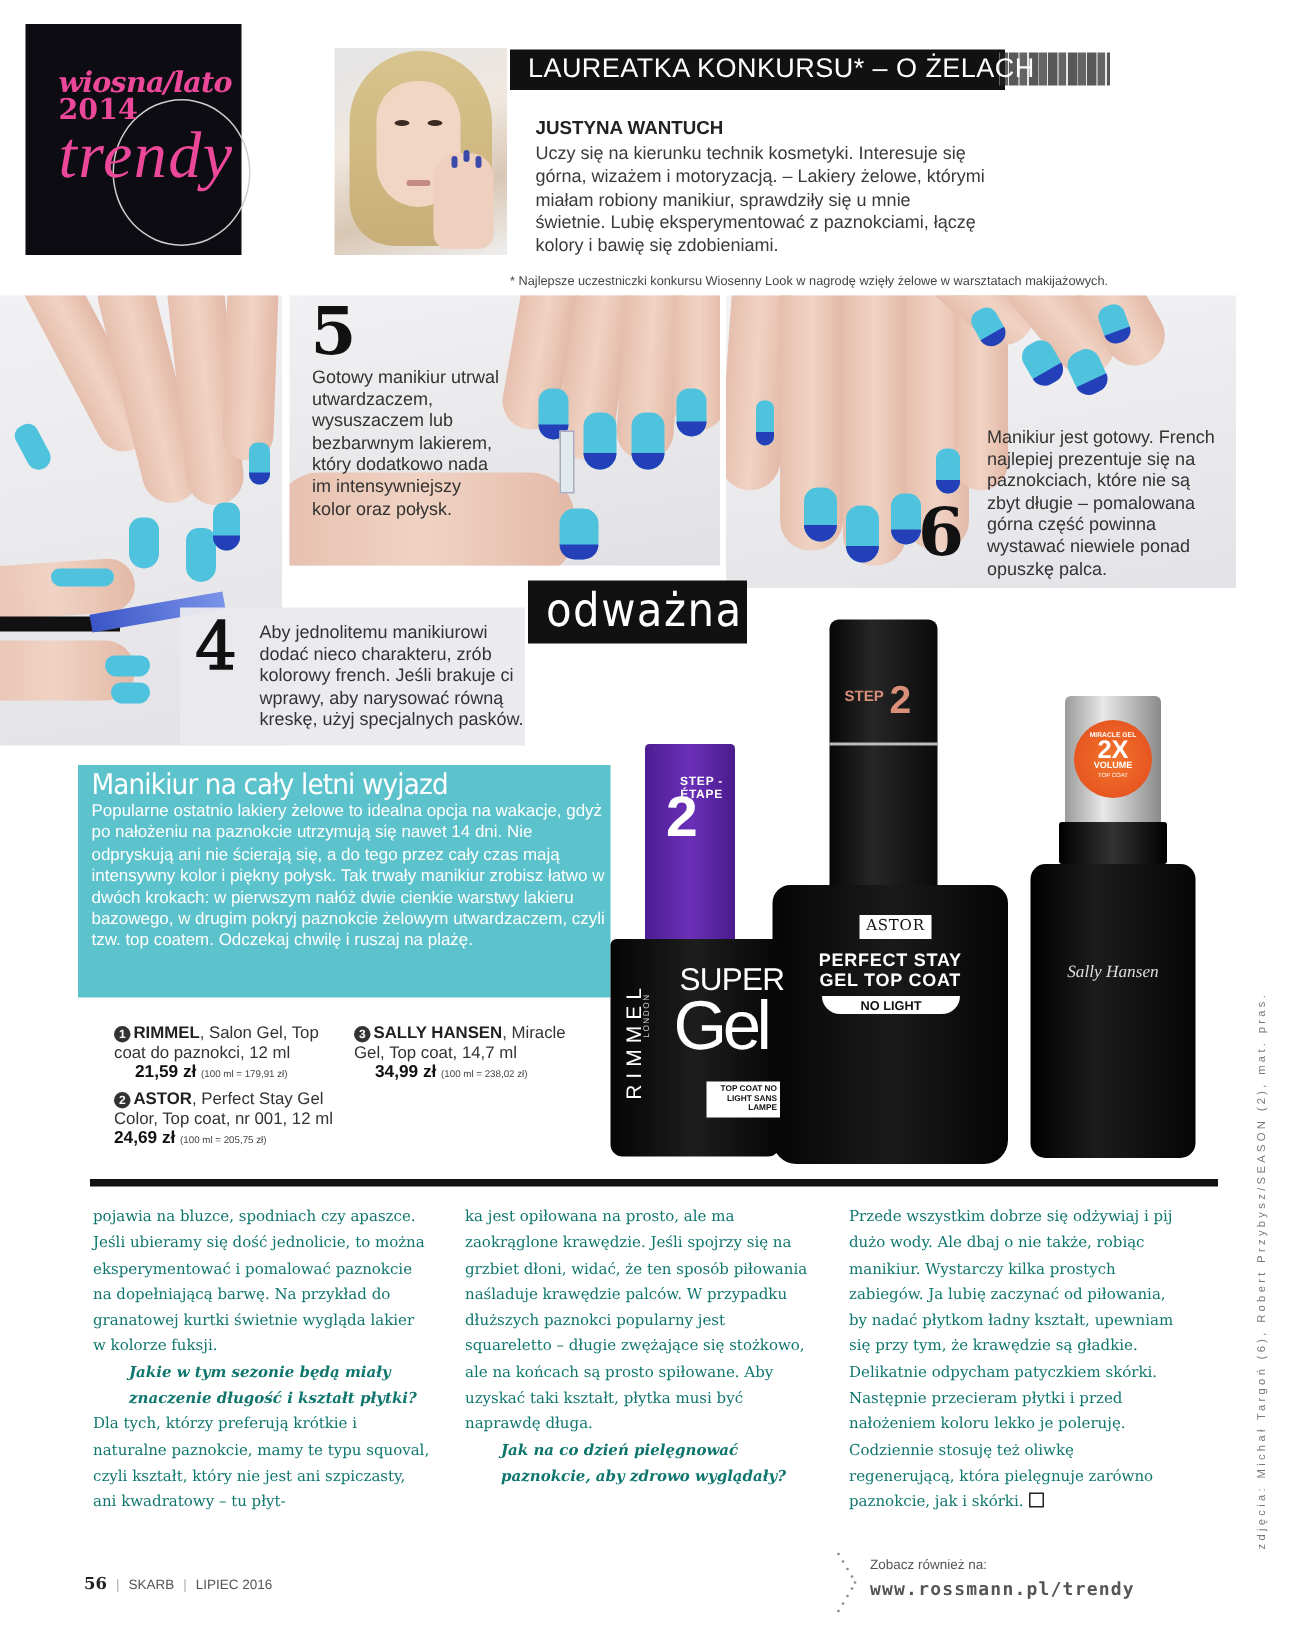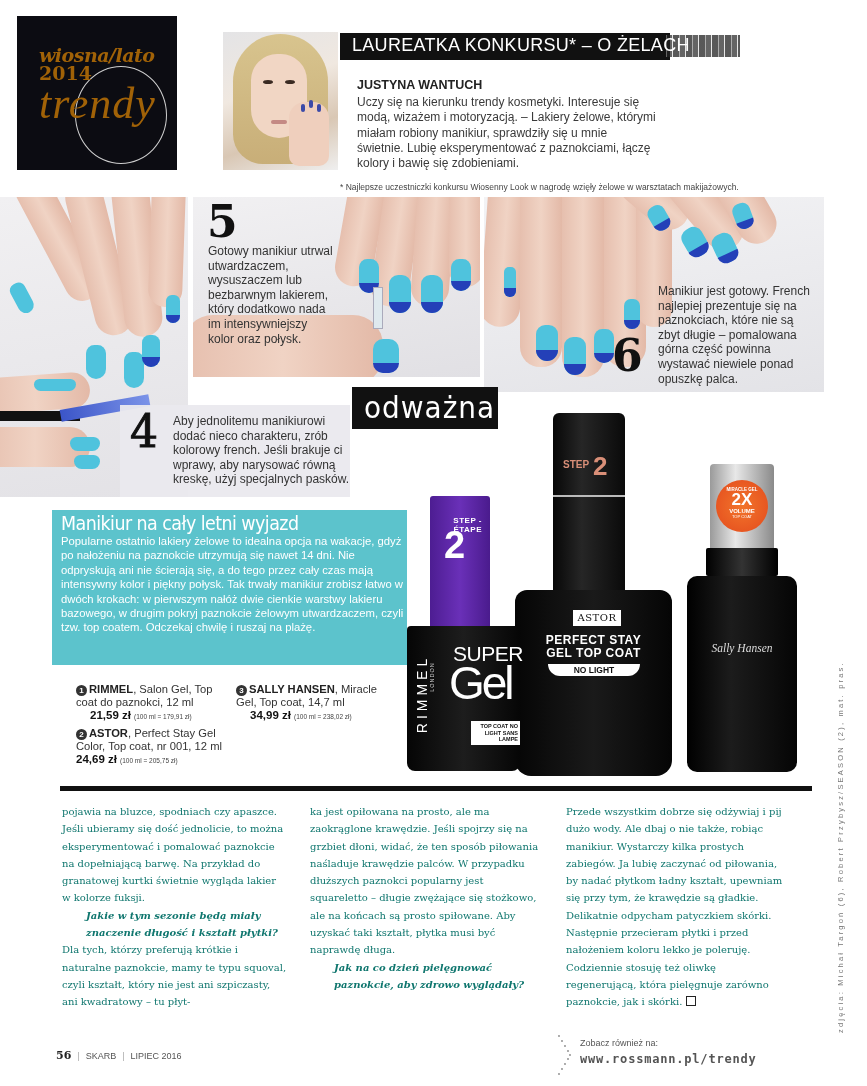--- a/index.html
+++ b/index.html
@@ -1,20 +1,20 @@
 <!DOCTYPE html>
 <html><head>
 <meta charset="utf-8">
 <style>
   * { box-sizing: border-box; margin: 0; padding: 0; }
   body { width: 867px; height: 1086px; background: #ffffff; position: relative; overflow: hidden; font-family: "DejaVu Sans", sans-serif; color: #222; }
   .abs { position: absolute; }
 
   
-  .logo { left: 17px; top: 16px; width: 160px; height: 154px; background: #0c0c12; color: #a16207; }
+  .logo { left: 17px; top: 16px; width: 144px; height: 154px; background: #0c0c12; color: #ec4899; }
   .logo .l1 { position: absolute; left: 22px; top: 28px; font-family: "DejaVu Serif", serif; font-style: italic; font-weight: bold; font-size: 19px; letter-spacing: -0.5px; }
   .logo .l2 { position: absolute; left: 22px; top: 46px; font-family: "DejaVu Serif", serif; font-weight: bold; font-size: 19px; }
   .logo .l3 { position: absolute; left: 22px; top: 62px; font-family: "Liberation Serif", serif; font-style: italic; font-size: 44px; font-weight: normal; letter-spacing: 1px; }
   .logo .ring { position: absolute; left: 58px; top: 50px; width: 92px; height: 98px; border: 1px solid #cfcfcf; border-radius: 50%; }
 
   
   .portrait { left: 223px; top: 32px; width: 115px; height: 138px; background: linear-gradient(160deg, #e4e4e6 0%, #f0e8e0 40%, #d9c7b4 70%, #efefef 100%); overflow: hidden; }
   .portrait .hair { position: absolute; left: 10px; top: 2px; width: 95px; height: 130px; border-radius: 48px 48px 30px 30px; background: linear-gradient(180deg,#d8c48e,#c8ae78); }
   .portrait .face { position: absolute; left: 28px; top: 22px; width: 56px; height: 84px; border-radius: 28px 28px 30px 30px; background: #f1d6c4; }
   .portrait .eye { position: absolute; top: 48px; width: 10px; height: 4px; background: #3a2a22; border-radius: 50%; }
@@ -146,21 +146,21 @@
   <div class="nail" style="left:78px;top:72px"></div>
   <div class="nail" style="left:86px;top:68px"></div>
   <div class="nail" style="left:94px;top:72px"></div>
 </div>
 
 <div class="abs laur-bar">
     <div class="brush"></div>
   </div>
 <div class="abs laur-title">LAUREATKA KONKURSU* – O ŻELACH</div>
 <div class="abs laur-name">JUSTYNA WANTUCH</div>
-<div class="abs laur-text">Uczy się na kierunku trendy kosmetyki. Interesuje się modą, wizażem i motoryzacją. – Lakiery żelowe, którymi miałam robiony manikiur, sprawdziły się u mnie świetnie. Lubię eksperymentować z paznokciami, łączę kolory i bawię się zdobieniami.</div>
+<div class="abs laur-text">Uczy się na kierunku technik kosmetyki. Interesuje się górna, wizażem i motoryzacją. – Lakiery żelowe, którymi miałam robiony manikiur, sprawdziły się u mnie świetnie. Lubię eksperymentować z paznokciami, łączę kolory i bawię się zdobieniami.</div>
 <div class="abs footnote">* Najlepsze uczestniczki konkursu Wiosenny Look w nagrodę wzięły żelowe w warsztatach makijażowych.</div>
 
 <div class="abs photo ph1">
   <div class="finger" style="left:40px;top:-30px;width:36px;height:140px;transform:rotate(-28deg)"></div>
   <div class="finger" style="left:80px;top:-20px;width:38px;height:160px;transform:rotate(-14deg)"></div>
   <div class="finger" style="left:118px;top:-20px;width:38px;height:160px;transform:rotate(-6deg)"></div>
   <div class="finger" style="left:150px;top:-20px;width:34px;height:130px;transform:rotate(2deg)"></div>
   <div class="nailshape" style="left:14px;top:85px;width:16px;height:32px;transform:rotate(-28deg)"></div>
   <div class="nailshape" style="left:86px;top:148px;width:20px;height:34px"></div>
   <div class="nailshape" style="left:124px;top:155px;width:20px;height:36px"></div>

